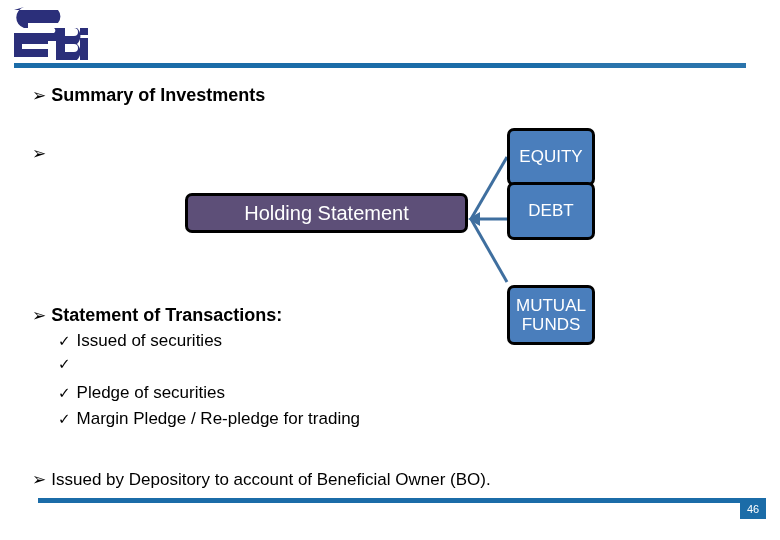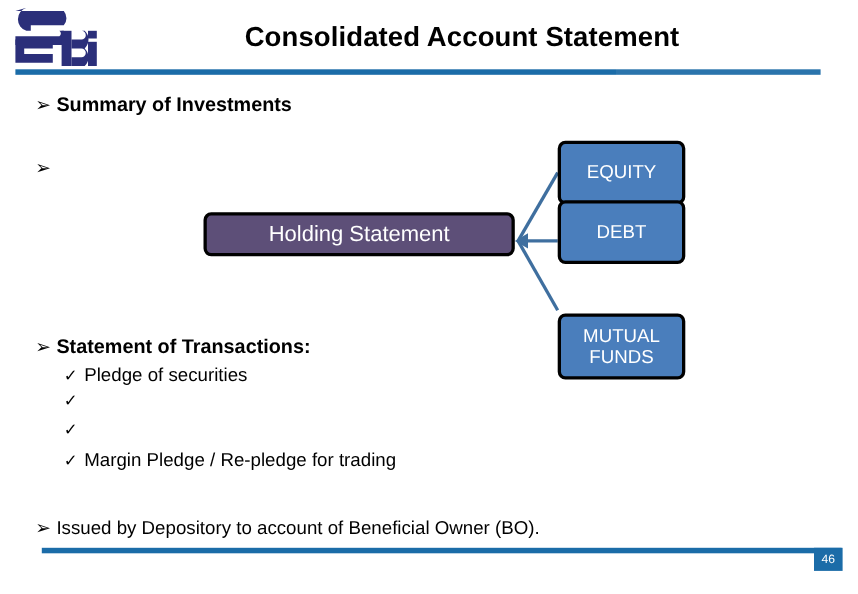--- a/index.html
+++ b/index.html
@@ -146,21 +146,21 @@
   .node-main {
     left: 5px;
     top: 73px;
     width: 283px;
     height: 40px;
     background: #5d4f78;
     font-size: 20px;
   }
   .node-leaf {
     left: 327px;
-    width: 116px;
+    width: 88px;
     height: 58px;
     background: #4a7ebc;
     font-size: 17px;
   }
   #node-equity { top: 8px; }
   #node-debt   { top: 62px; }
   #node-mf     { top: 132px; height: 60px; margin-top: 33px; }
 
   
   .footer-rule {
@@ -197,21 +197,20 @@
         <path d="M8 6 h44 a10 10 0 0 1 0 13 h-30 v5 h30 a10 10 0 0 1 0 13 h-44 v-8 h40 a3 3 0 0 0 0 -5 h-30 a11 11 0 0 1 0 -21 z"></path>
         <path d="M8 32 h34 v8 h-26 v5 h26 v8 h-34 z"></path>
         <rect x="50" y="24" width="9" height="32"></rect>
         <path d="M59 24 h12 a11 11 0 0 1 0 16 a11 11 0 0 1 0 16 h-12 v-8 h9 a4 4 0 0 0 0 -8 h-9 v-8 h9 a4 4 0 0 0 0 -8 h-9 z"></path>
         <rect x="74" y="34" width="8" height="22"></rect>
         <rect x="74" y="24" width="8" height="7"></rect>
       </g>
     </svg>
   </div>
 
-  <div class="slide-title">Consolidated Account Statement</div>
 
   <div class="header-rule">
     <div class="seg-a"></div>
     <div class="seg-b"></div>
   </div>
 
   <div class="bullet-row" id="row-summary">
     <span class="arrow-marker">➢</span>
     <span class="bullet-heading">Summary of Investments</span>
   </div>
@@ -255,27 +254,28 @@
   </div>
 
   <div class="bullet-row" id="row-statement">
     <span class="arrow-marker">➢</span>
     <span class="bullet-heading">Statement of Transactions:</span>
   </div>
 
   <div class="check-list">
     <div class="check-row">
       <span class="check-marker">✓</span>
+      <span class="check-label">Issued of securities</span>
+    </div>
+    <div class="check-row">
+      <span class="check-marker">✓</span>
+    </div>
+    <div class="check-row">
+      <span class="check-marker">✓</span>
       <span class="check-label">Pledge of securities</span>
-    </div>
-    <div class="check-row">
-      <span class="check-marker">✓</span>
-    </div>
-    <div class="check-row">
-      <span class="check-marker">✓</span>
     </div>
     <div class="check-row">
       <span class="check-marker">✓</span>
       <span class="check-label">Margin Pledge / Re-pledge for trading</span>
     </div>
   </div>
 
   <div class="bullet-row" id="row-issued">
     <span class="arrow-marker">➢</span>
     <span class="bullet-plain">Issued by Depository to account of Beneficial Owner (BO).</span>

